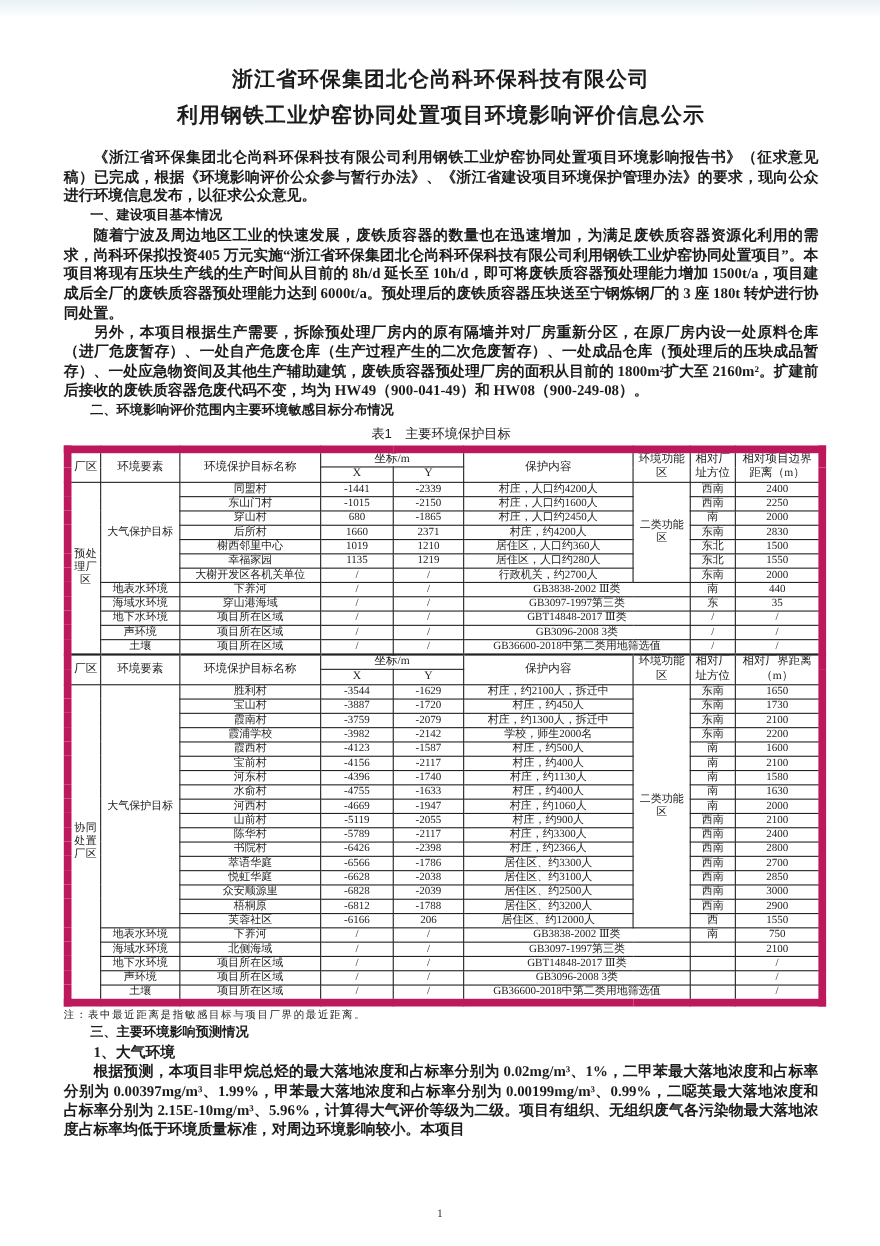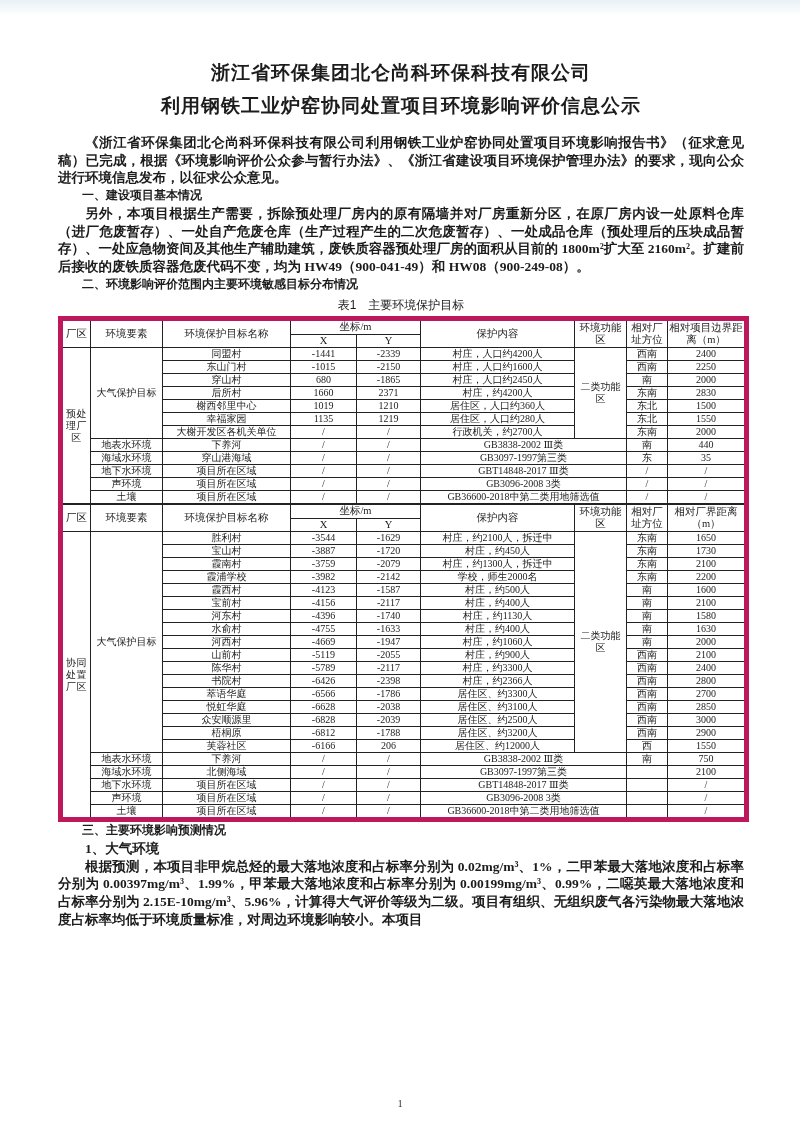--- a/index.html
+++ b/index.html
@@ -27,21 +27,21 @@
     margin:0; font-size:12px; line-height:17.7px; text-indent:2em;
     font-weight:700; font-family:"Liberation Sans","DejaVu Sans",sans-serif;
   }
   .caption {
     margin-top:4px; margin-bottom:2px; text-align:center;
     font-weight:400; font-size:12px; line-height:17px;
     font-family:"Liberation Sans","DejaVu Sans",sans-serif;
   }
   table.targets {
     border-collapse:collapse; table-layout:fixed; width:686px;
-    font-size:10px; border:5px solid #be185d;
+    font-size:10px; border:7px solid #be185d;
   }
   table.targets tr { height:13px; }
   table.targets th, table.targets td {
     border:1px solid #222; padding:0 1px; text-align:center;
     vertical-align:middle; line-height:12px; font-weight:normal;
     word-break:break-all; overflow:hidden;
   }
   table.targets th { font-size:10.5px; line-height:12.5px; }
   table.targets tr.sec-split th { border-top:2px solid #222; }
   table.targets tr:first-child th { border-top:2px solid #222; }
@@ -63,20 +63,21 @@
   <div class="scan-top"></div>
   <div class="content">
 
     <div class="title-block">
       <div class="title-line">浙江省环保集团北仑尚科环保科技有限公司</div>
       <div class="title-line">利用钢铁工业炉窑协同处置项目环境影响评价信息公示</div>
     </div>
 
     <p class="body-p">《浙江省环保集团北仑尚科环保科技有限公司利用钢铁工业炉窑协同处置项目环境影响报告书》（征求意见稿）已完成，根据《环境影响评价公众参与暂行办法》、《浙江省建设项目环境保护管理办法》的要求，现向公众进行环境信息发布，以征求公众意见。</p>
     <p class="heading">一、建设项目基本情况</p>
+    <p class="body-p">随着宁波及周边地区工业的快速发展，废铁质容器的数量也在迅速增加，为满足废铁质容器资源化利用的需求，尚科环保拟投资405 万元实施“浙江省环保集团北仑尚科环保科技有限公司利用钢铁工业炉窑协同处置项目”。本项目将现有压块生产线的生产时间从目前的 8h/d 延长至 10h/d，即可将废铁质容器预处理能力增加 1500t/a，项目建成后全厂的废铁质容器预处理能力达到 6000t/a。预处理后的废铁质容器压块送至宁钢炼钢厂的 3 座 180t 转炉进行协同处置。</p>
     <p class="body-p">另外，本项目根据生产需要，拆除预处理厂房内的原有隔墙并对厂房重新分区，在原厂房内设一处原料仓库（进厂危废暂存）、一处自产危废仓库（生产过程产生的二次危废暂存）、一处成品仓库（预处理后的压块成品暂存）、一处应急物资间及其他生产辅助建筑，废铁质容器预处理厂房的面积从目前的 1800m²扩大至 2160m²。扩建前后接收的废铁质容器危废代码不变，均为 HW49（900-041-49）和 HW08（900-249-08）。</p>
     <p class="heading">二、环境影响评价范围内主要环境敏感目标分布情况</p>
 
     <div class="caption">表1　主要环境保护目标</div>
 
     <table class="targets" id="main-table">
       <colgroup>
         <col style="width:30px">
           <col style="width:72px">
           <col style="width:128px">
@@ -400,20 +401,21 @@
             <td>项目所在区域</td>
             <td>/</td>
             <td>/</td>
             <td colspan="2">GB36600-2018中第二类用地筛选值</td>
             <td></td>
             <td>/</td>
           </tr>
         </tbody>
     </table>
 
+    <div class="note">注：表中最近距离是指敏感目标与项目厂界的最近距离。</div>
 
     <p class="heading sec3-gap">三、主要环境影响预测情况</p>
     <p class="body-p">1、大气环境</p>
     <p class="body-p">根据预测，本项目非甲烷总烃的最大落地浓度和占标率分别为 0.02mg/m³、1%，二甲苯最大落地浓度和占标率分别为 0.00397mg/m³、1.99%，甲苯最大落地浓度和占标率分别为 0.00199mg/m³、0.99%，二噁英最大落地浓度和占标率分别为 2.15E-10mg/m³、5.96%，计算得大气评价等级为二级。项目有组织、无组织废气各污染物最大落地浓度占标率均低于环境质量标准，对周边环境影响较小。本项目</p>
   </div>
 
   <div class="page-num">1</div>
 </div>
 
 </body></html>

